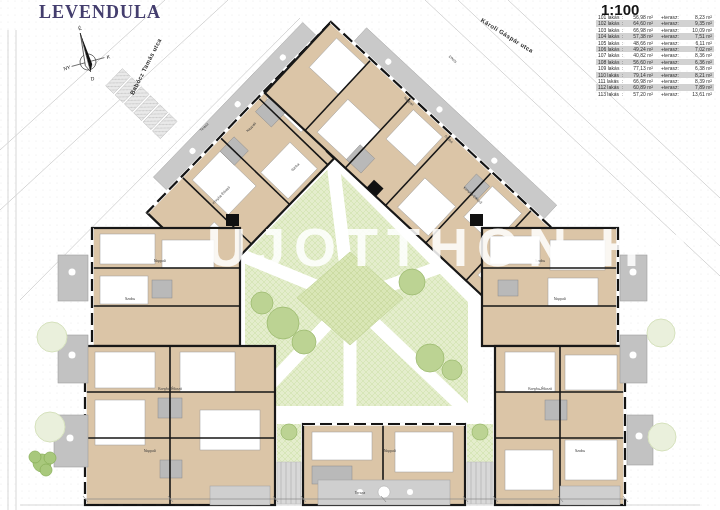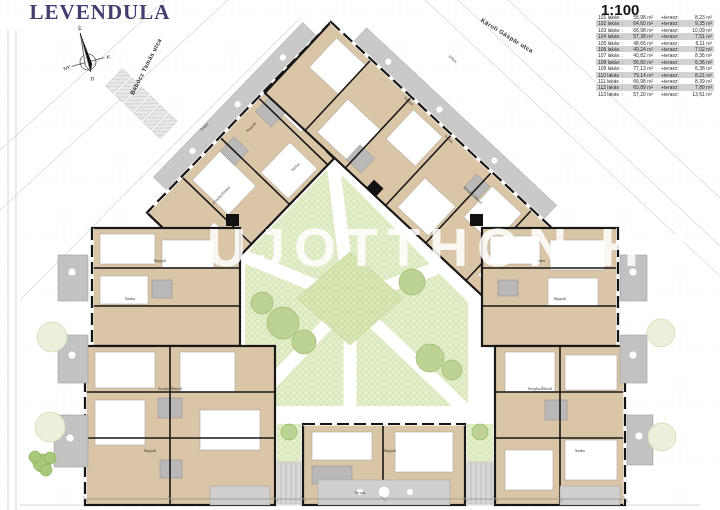--- a/index.html
+++ b/index.html
@@ -2,21 +2,21 @@
 <html><head>
 <meta charset="utf-8">
 <style>
   html,body{margin:0;padding:0;}
   body{width:720px;height:510px;position:relative;overflow:hidden;background:#fff;
        font-family:"Liberation Sans",sans-serif;}
   #plan-svg{position:absolute;left:0;top:0;z-index:1;}
   .overlay{position:absolute;z-index:3;}
   
   #logo{left:22px;top:1px;width:156px;text-align:center;}
-  #logo .title{font-family:"Liberation Serif",serif;font-weight:bold;font-size:21px;
+  #logo .title{font-family:"Liberation Serif",serif;font-weight:bold;font-size:18px;
     color:#443e6e;letter-spacing:1px;line-height:22px;}
   #logo .subtitle{font-size:10px;letter-spacing:5px;color:#8d8a9e;line-height:11px;}
   
   #scale{left:601px;top:1px;width:72px;text-align:left;font-size:15px;font-weight:bold;color:#141414;}
   #legend{left:596px;top:14px;width:118px;}
   .lrow{display:flex;font-size:5px;line-height:6.4px;height:6.4px;color:#333;padding:0 2px;}
   .lrow.alt{background:#d2d2d2;}
   .lc{white-space:nowrap;}
   .lc.u{width:24px;}
   .lc.s{width:5px;}

